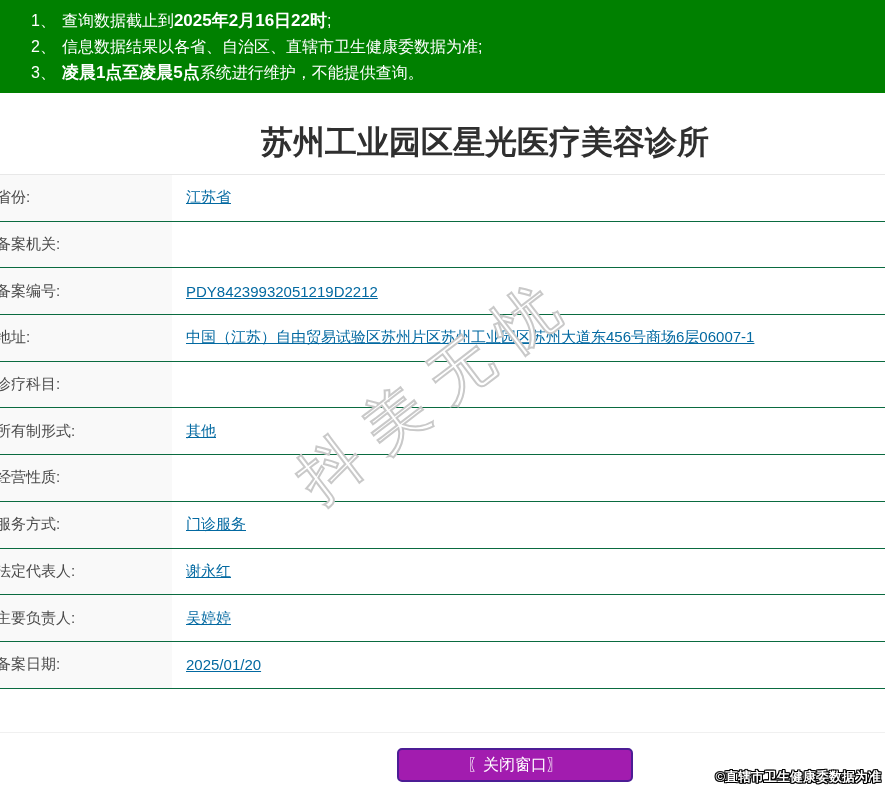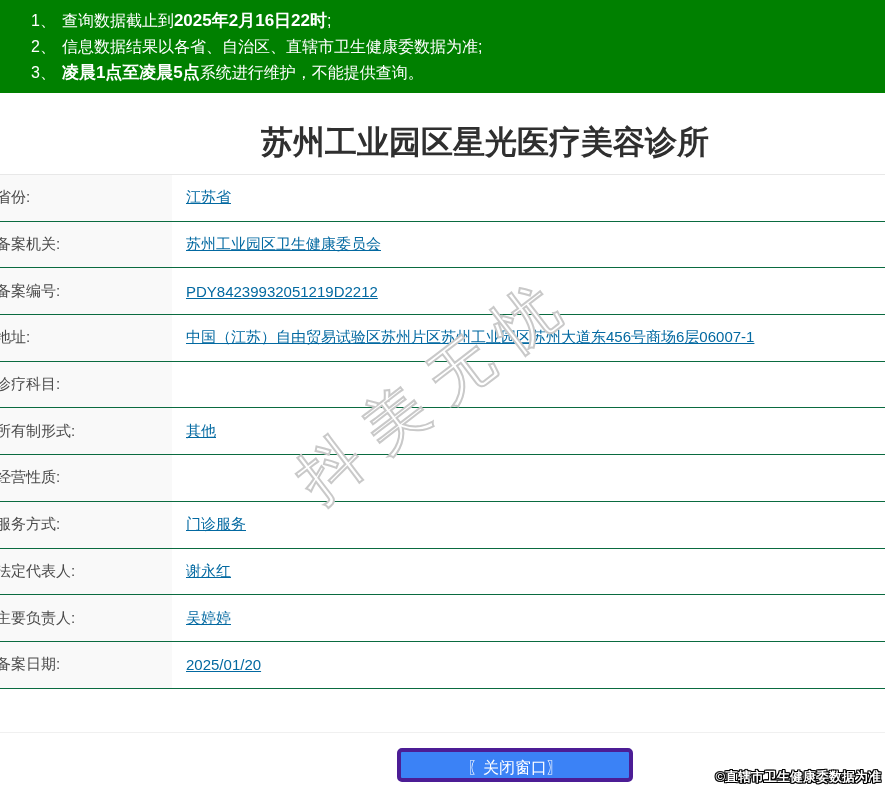--- a/index.html
+++ b/index.html
@@ -47,23 +47,23 @@
   }
 
   
   .soft-divider{
     position:absolute;top:732px;left:0;width:885px;height:1px;background:#f0f0f0;
   }
 
   
   .close-btn{
     position:absolute;left:397px;top:748px;width:236px;height:34px;
-    background:#3b82f6;border:4px solid #4c1d95;border-radius:5px;
+    background:#a21caf;border:2px solid #4c1d95;border-radius:5px;
     color:#ffffff;font-size:16px;text-align:center;line-height:32px;
-    cursor:pointer;font-family:Liberation Sans, sans-serif;padding:0;
+    cursor:pointer;font-family:Liberation Mono, monospace;padding:0;
   }
 
   
   .copyright{
     position:absolute;right:4px;top:768px;font-size:13px;font-weight:bold;
     color:#ffffff;white-space:nowrap;
     text-shadow:-1px 0 0 #000,1px 0 0 #000,0 -1px 0 #000,0 1px 0 #000,
                 -1px -1px 0 #000,1px 1px 0 #000,-1px 1px 0 #000,1px -1px 0 #000;
   }
 
@@ -93,21 +93,20 @@
 
 <h1 class="title">苏州工业园区星光医疗美容诊所</h1>
 
 <div class="info-table">
   <div class="row">
     <div class="cell-label">省份:</div>
     <div class="cell-value">江苏省</div>
   </div>
   <div class="row">
     <div class="cell-label">备案机关:</div>
-    <div class="cell-value">苏州工业园区卫生健康委员会</div>
   </div>
   <div class="row">
     <div class="cell-label">备案编号:</div>
     <div class="cell-value">PDY84239932051219D2212</div>
   </div>
   <div class="row">
     <div class="cell-label">地址:</div>
     <div class="cell-value">中国（江苏）自由贸易试验区苏州片区苏州工业园区苏州大道东456号商场6层06007-1</div>
   </div>
   <div class="row">

